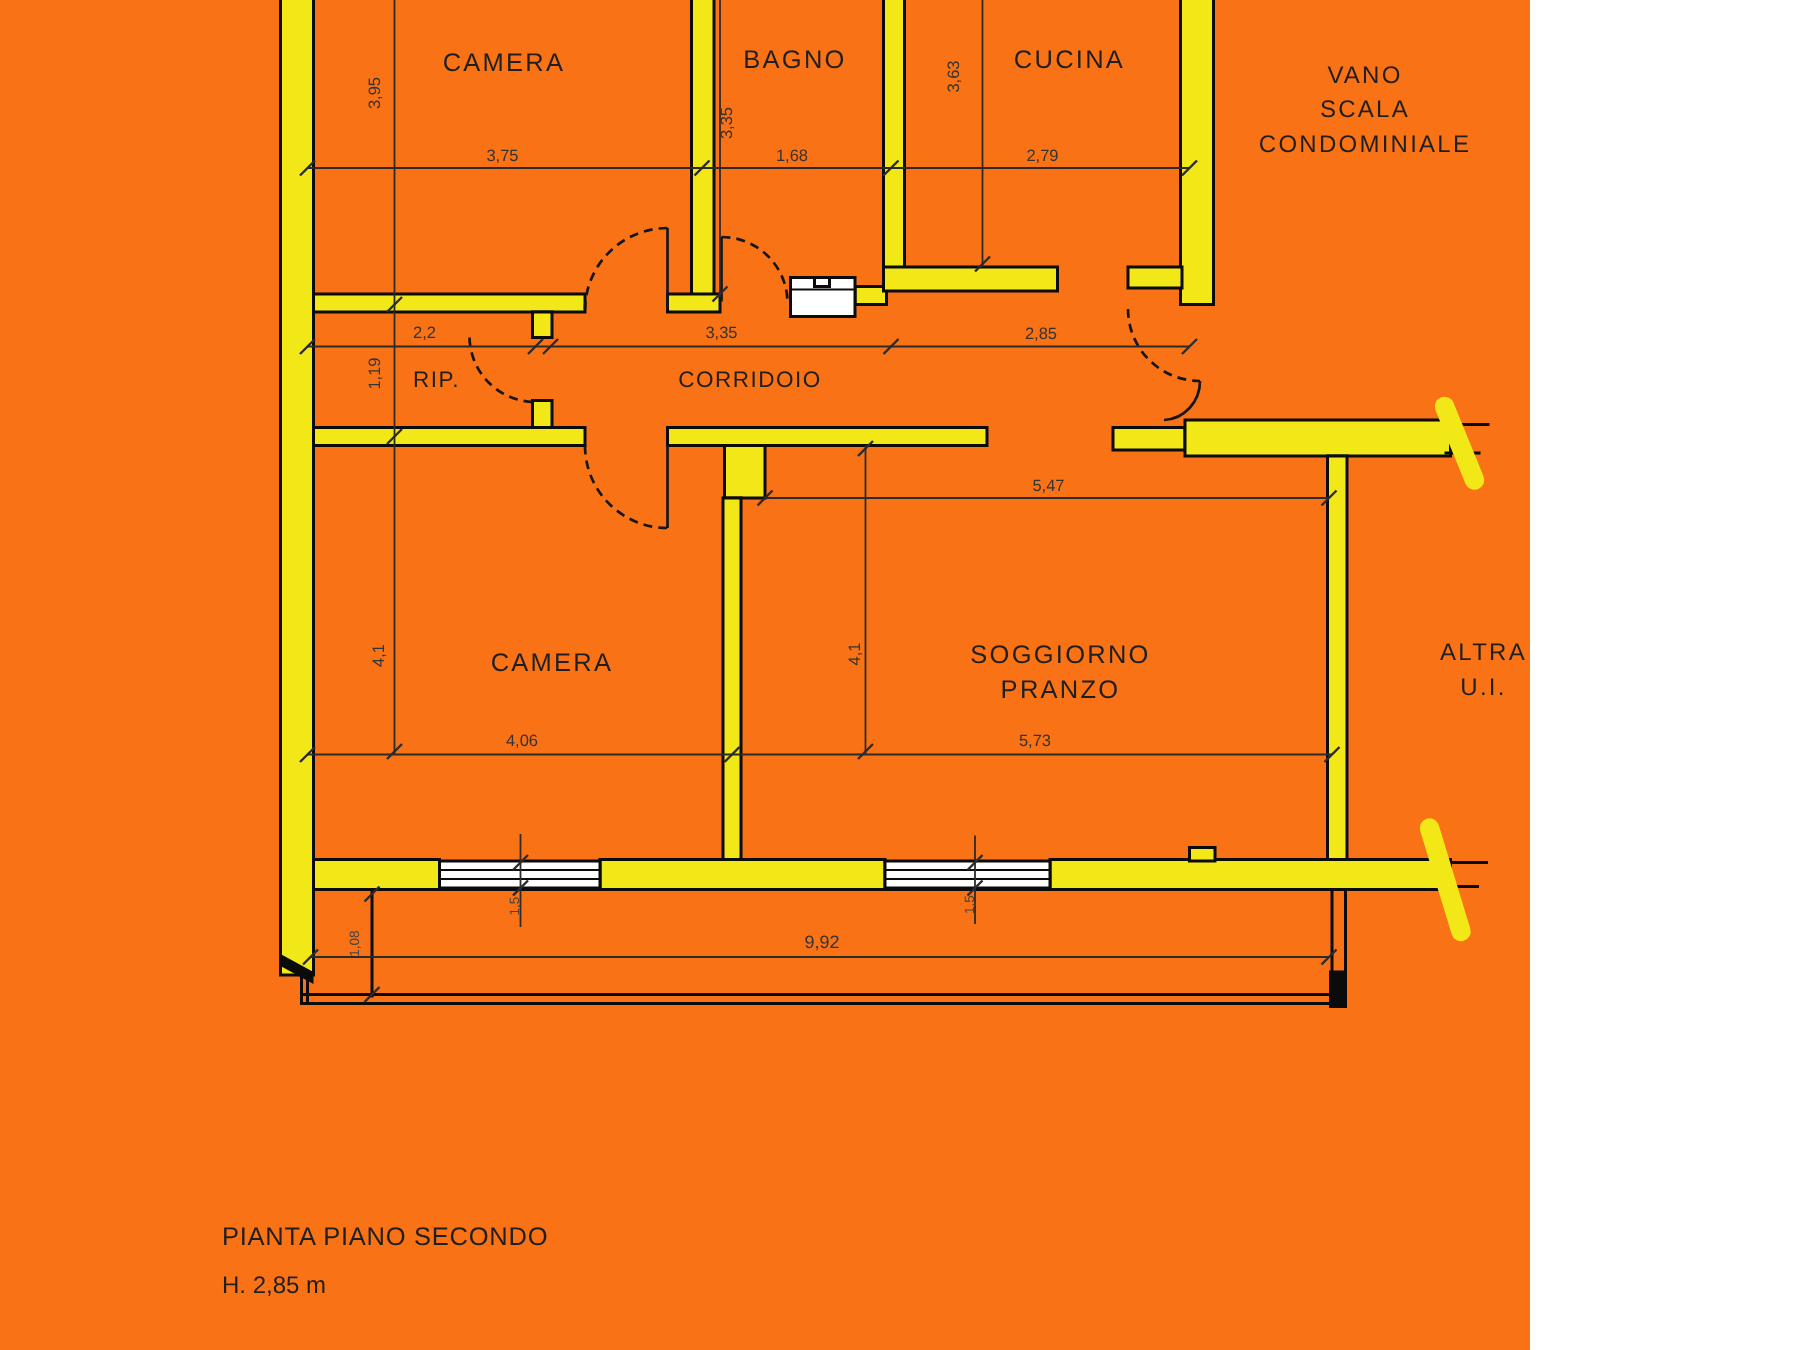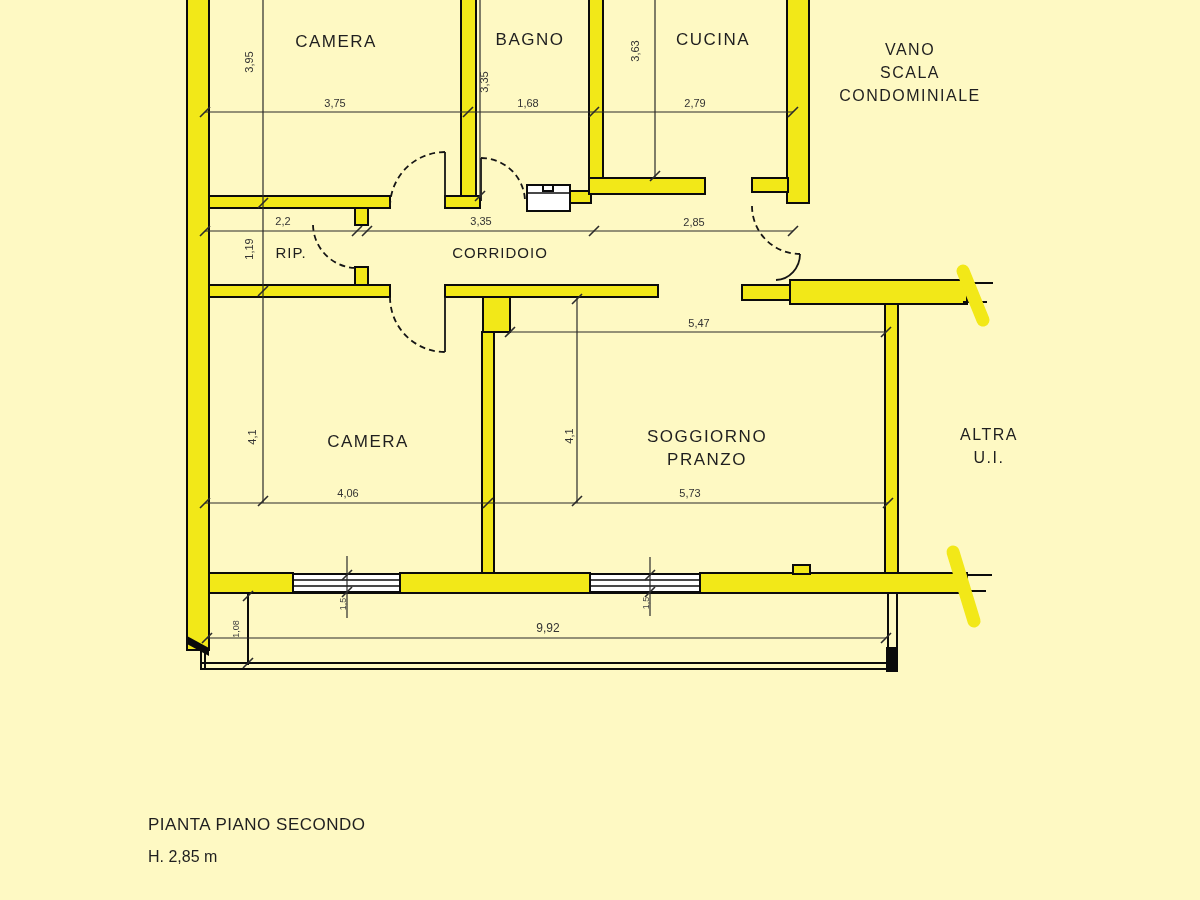--- a/index.html
+++ b/index.html
@@ -1,16 +1,16 @@
 <!DOCTYPE html>
 <html style="--wall: #F2E818;"><head>
 <meta charset="utf-8">
 <style>
   html,body{margin:0;padding:0;background:#ffffff;}
-  .page{position:relative;width:1200px;height:900px;background:#fef9c3;overflow:hidden;
+  .page{position:relative;width:1020px;height:900px;background:#f97316;overflow:hidden;
         font-family:"Liberation Sans", sans-serif;}
   svg{position:absolute;left:0;top:0;}
   .wall{fill:var(--wall,#F2E818);stroke:#0b0b0b;stroke-width:2;}
   .cutmark{stroke:var(--wall,#F2E818);stroke-width:13;stroke-linecap:round;fill:none;}
   .thin{stroke:#0b0b0b;stroke-width:2;fill:none;}
   .dim{stroke:#2b2b2b;stroke-width:1.2;fill:none;}
   .tick{stroke:#2b2b2b;stroke-width:1.6;fill:none;}
   .door{stroke:#161616;stroke-width:1.8;fill:none;}
   .door-dash{stroke-dasharray:6 4;}
   .winrect{fill:#ffffff;stroke:#0b0b0b;stroke-width:2;}

